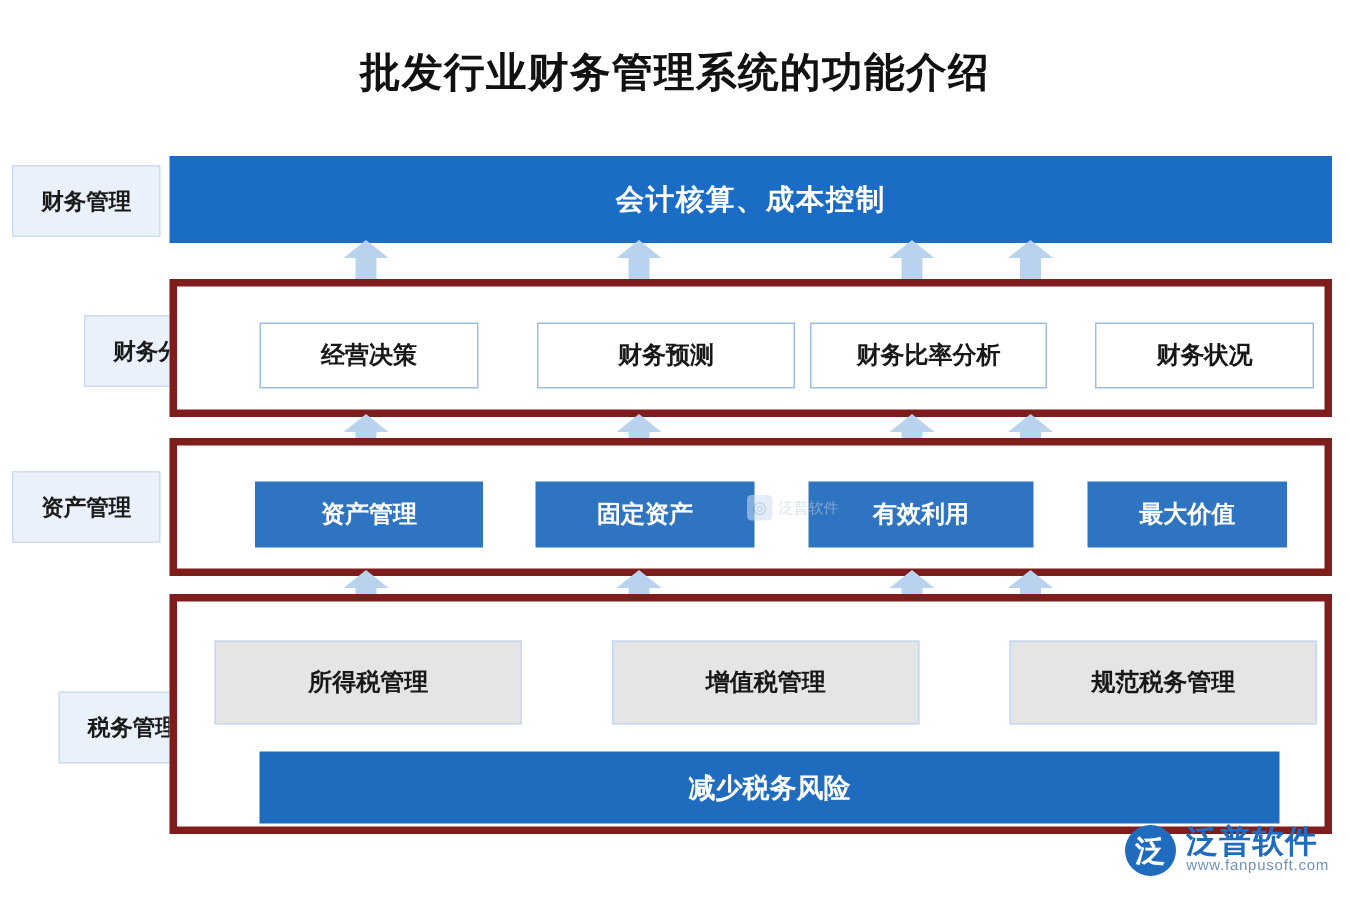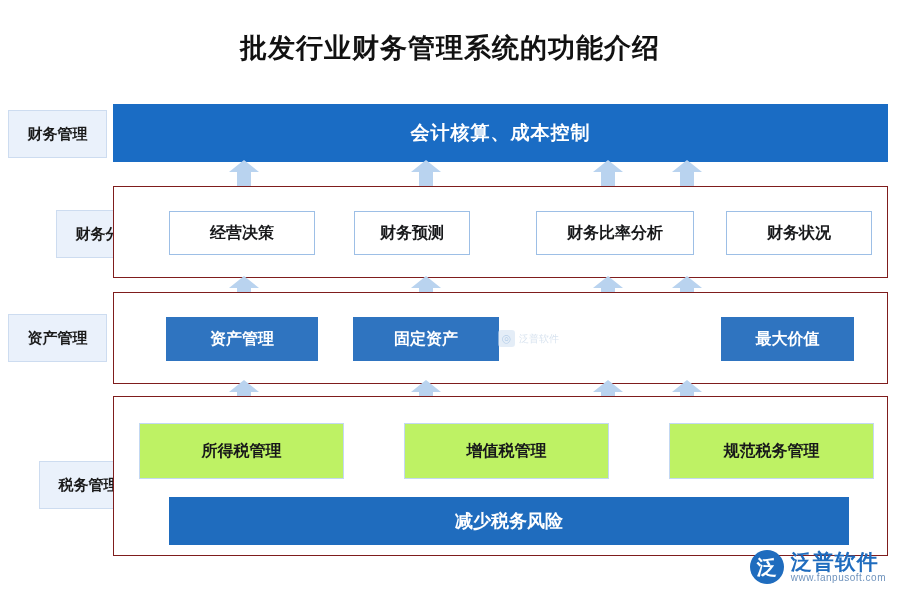--- a/index.html
+++ b/index.html
@@ -27,21 +27,21 @@
     font-size:15px;font-weight:bold;color:#1a1a1a;
   }
   #lbl0{top:110px;}
   #lbl1{top:210px;margin-left:48px;}
   #lbl2{top:314px;}
   #lbl3{top:461px;margin-left:31px;}
 
   
   .band{
     position:absolute;left:113px;width:775px;
-    border:1px solid #7f1d1d;
+    border:5px solid #7f1d1d;
     background:#ffffff;
     box-sizing:border-box;
   }
   #band-finance{top:104px;height:58px;background:#1a6cc4;border:none;}
   #band-analysis{top:186px;height:92px;}
   #band-asset{top:292px;height:92px;}
   #band-tax{top:396px;height:160px;}
 
   .band-title{
     width:100%;height:100%;
@@ -64,21 +64,21 @@
     height:44px;
   }
   .box-solid{
     background:#2f74c0;
     color:#ffffff;
     font-size:16px;
     height:44px;
     border:none;
   }
   .box-light{
-    background:#bef264;
+    background:#e5e5e5;
     border:1px solid #c3d8f2;
     color:#17181a;
     font-size:16px;
     height:56px;
   }
   .box-wide-solid{
     background:#1f6cbe;
     color:#ffffff;
     font-size:18px;
     height:48px;
@@ -165,21 +165,21 @@
   </div>
 <div class="arrow" style="left:672px;top:160px;">
     <div class="stem"></div>
     <div class="head"></div>
   </div>
 
 <div class="band" id="band-analysis">
   <div class="box box-outline" style="left:55px;top:24px;width:146px;">
     <span>经营决策</span>
   </div>
-  <div class="box box-outline" style="left:240px;top:24px;width:116px;">
+  <div class="box box-outline" style="left:240px;top:24px;width:172px;">
     <span>财务预测</span>
   </div>
   <div class="box box-outline" style="left:422px;top:24px;width:158px;align-items:center;">
     <span>财务比率分析</span>
   </div>
   <div class="box box-outline" style="left:612px;top:24px;width:146px;">
     <span>财务状况</span>
   </div>
 </div>
 
@@ -199,20 +199,23 @@
     <div class="stem"></div>
     <div class="head"></div>
   </div>
 
 <div class="band" id="band-asset">
   <div class="box box-solid" style="left:52px;top:24px;width:152px;">
     <span>资产管理</span>
   </div>
   <div class="box box-solid" style="left:239px;top:24px;width:146px;">
     <span>固定资产</span>
+  </div>
+  <div class="box box-solid" style="left:421px;top:24px;width:150px;">
+    <span>有效利用</span>
   </div>
   <div class="box box-solid" style="left:607px;top:24px;width:133px;">
     <span>最大价值</span>
   </div>
 </div>
 
 <div class="arrow" style="left:229px;top:380px;">
     <div class="stem"></div>
     <div class="head"></div>
   </div>

